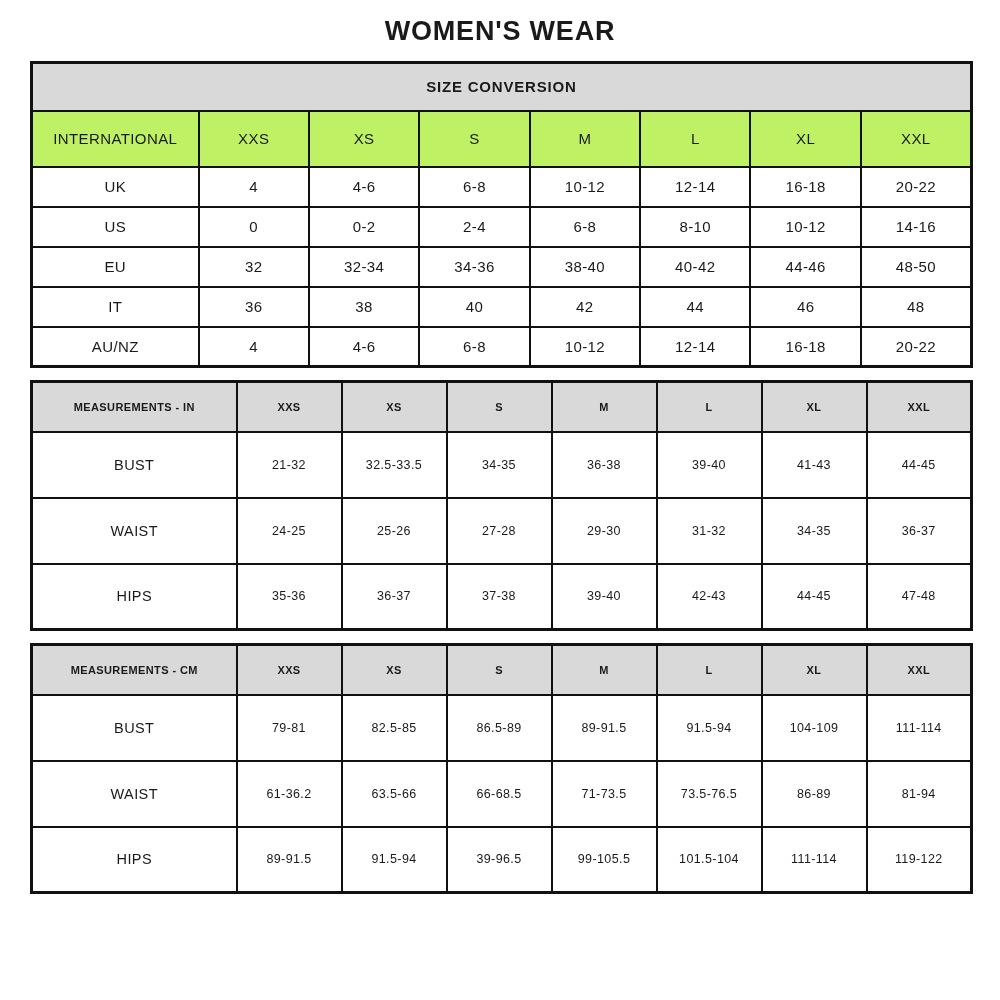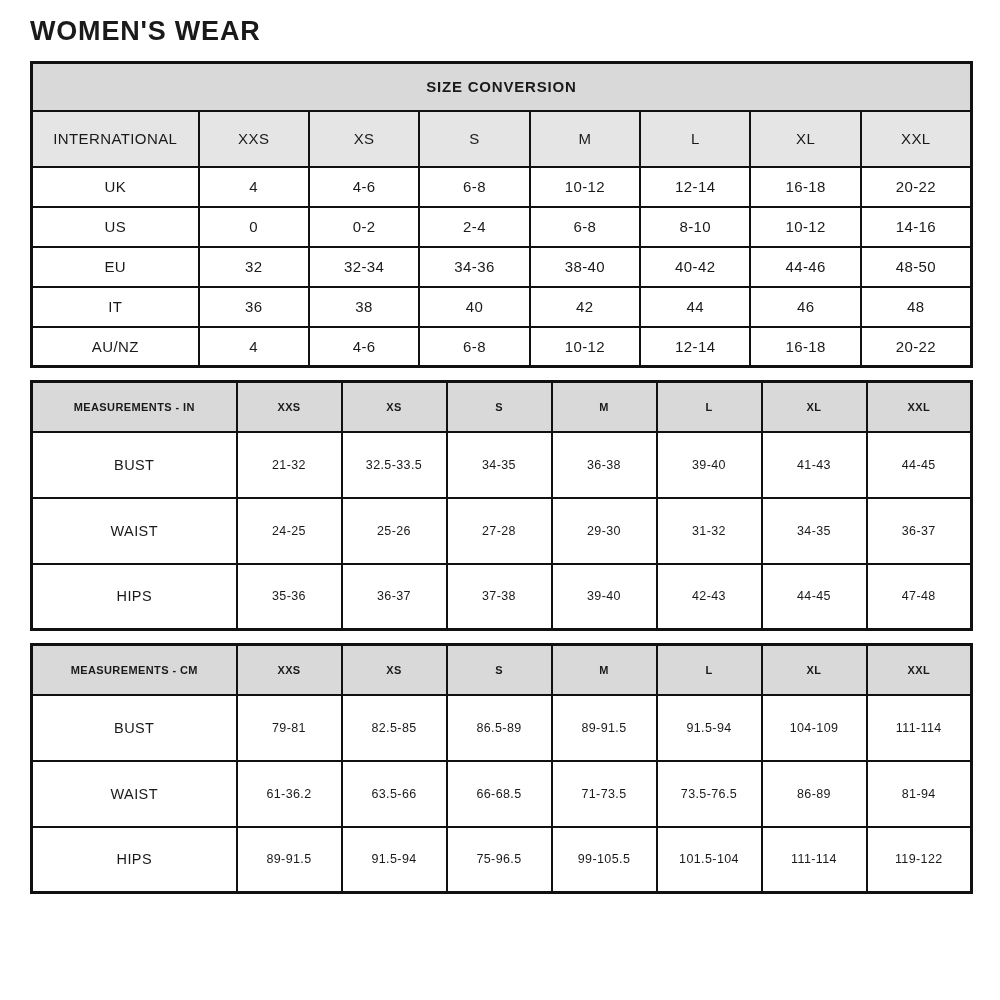--- a/index.html
+++ b/index.html
@@ -5,21 +5,21 @@
   * { box-sizing: border-box; margin: 0; padding: 0; }
   html, body {
     width: 1000px; height: 1000px;
     background: #ffffff;
     font-family: "Liberation Sans", sans-serif;
     color: var(--text, #1a1a1a);
     overflow: hidden;
   }
   .page { padding: 16px 30px 20px 30px; }
   h1.page-title {
-    text-align: left;
+    text-align: center;
     font-size: 27px;
     font-weight: 700;
     letter-spacing: 0.8px;
     margin-bottom: 14px;
   }
   table.tbl {
     width: 940px;
     border-collapse: collapse;
     table-layout: fixed;
     margin-bottom: 12px;
@@ -37,21 +37,21 @@
   
   .conv .title-row th {
     height: 48px;
     background: var(--header-bg, #d9d9d9);
     font-size: 15px;
     font-weight: 700;
     letter-spacing: 0.8px;
   }
   .conv .head-row th {
     height: 56px;
-    background: #e5e5e5;
+    background: #bef264;
     font-weight: 400;
     font-size: 15px;
   }
   .conv td { height: 40px; font-size: 15px; font-weight: 400; }
 
   
   .meas .head-row th {
     height: 50px;
     background: var(--header-bg, #d9d9d9);
     font-weight: 700;
@@ -221,21 +221,21 @@
           <td class="value-cell">66-68.5</td>
           <td class="value-cell">71-73.5</td>
           <td class="value-cell">73.5-76.5</td>
           <td class="value-cell">86-89</td>
           <td class="value-cell">81-94</td>
         </tr>
         <tr>
           <td class="row-label">HIPS</td>
           <td class="value-cell">89-91.5</td>
           <td class="value-cell">91.5-94</td>
-          <td class="value-cell">75-96.5</td>
+          <td class="value-cell">39-96.5</td>
           <td class="value-cell">99-105.5</td>
           <td class="value-cell">101.5-104</td>
           <td class="value-cell">111-114</td>
           <td class="value-cell">119-122</td>
         </tr>
       </tbody>
   </table>
 
 </div>
 

